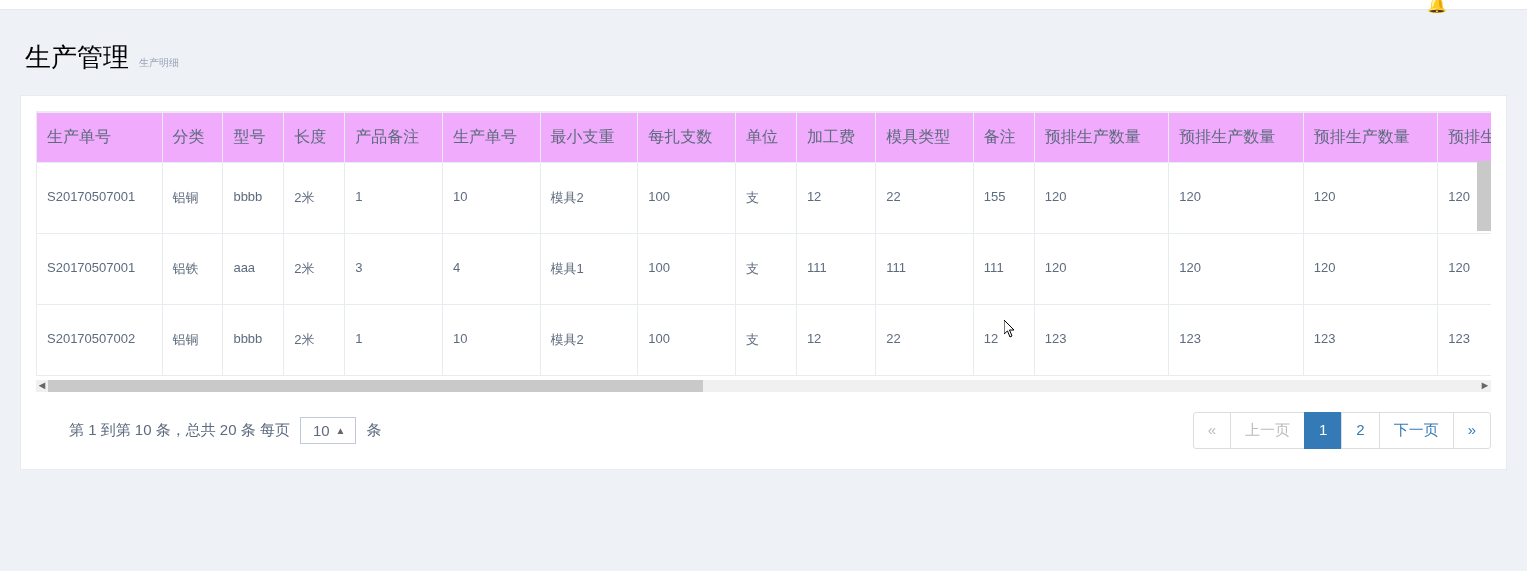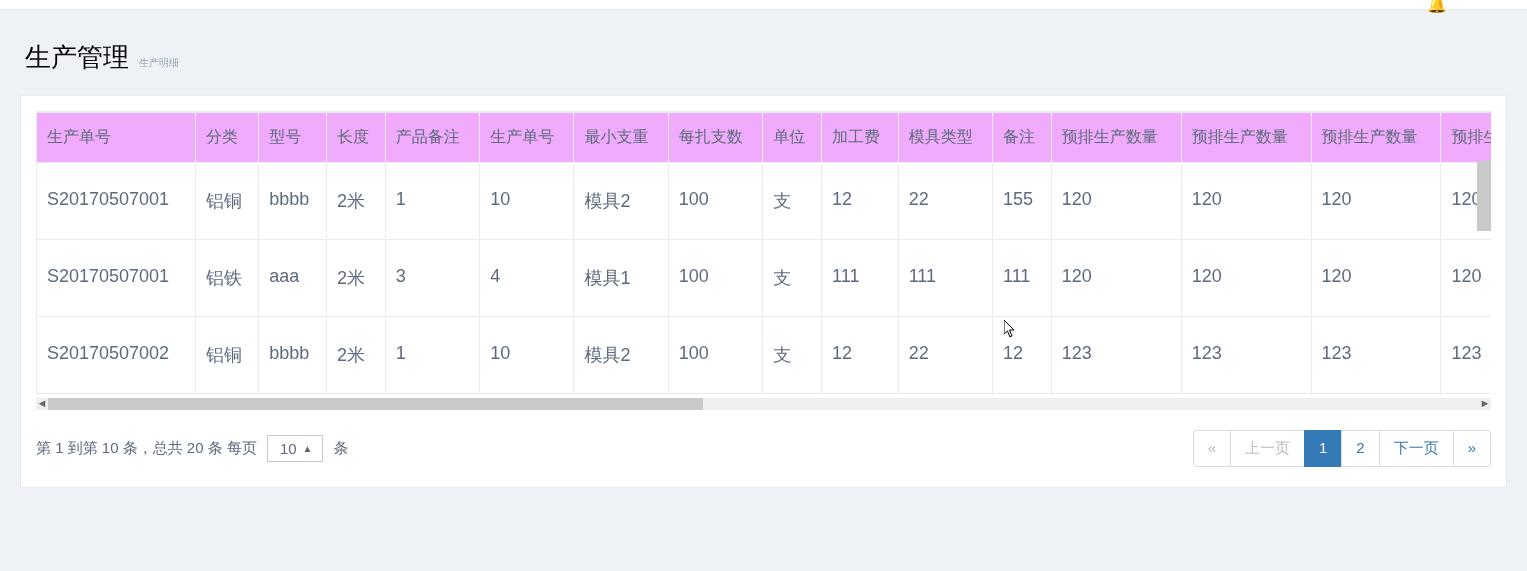--- a/index.html
+++ b/index.html
@@ -65,21 +65,21 @@
   border-top: 2px solid #e7ecf1;
   white-space: nowrap;
   font-size: 16px;
 }
 table.data-table td {
   padding: 26px 10px;
   border: 1px solid #e7ecf1;
   color: #5e6b7f;
   white-space: nowrap;
   vertical-align: top;
-  font-size: 18px;
+  font-size: 13px;
 }
 
 .hscroll-track {
   height: 12px;
   background: #f0f0f0;
   position: relative;
   margin-top: 4px;
 }
 .hscroll-thumb {
   position: absolute;
@@ -106,20 +106,21 @@
   justify-content: space-between;
   align-items: center;
   margin-top: 20px;
 }
 .info-block {
   color: #5e6b7f;
   font-size: 15px;
   display: flex;
   align-items: center;
   gap: 4px;
+  margin-left: 33px;
 }
 .select-wrap {
   border: 1px solid #c2cad8;
   padding: 4px 10px 4px 12px;
   display: inline-flex;
   align-items: center;
   gap: 6px;
   margin: 0 6px;
   cursor: pointer;
   background: #fff;

